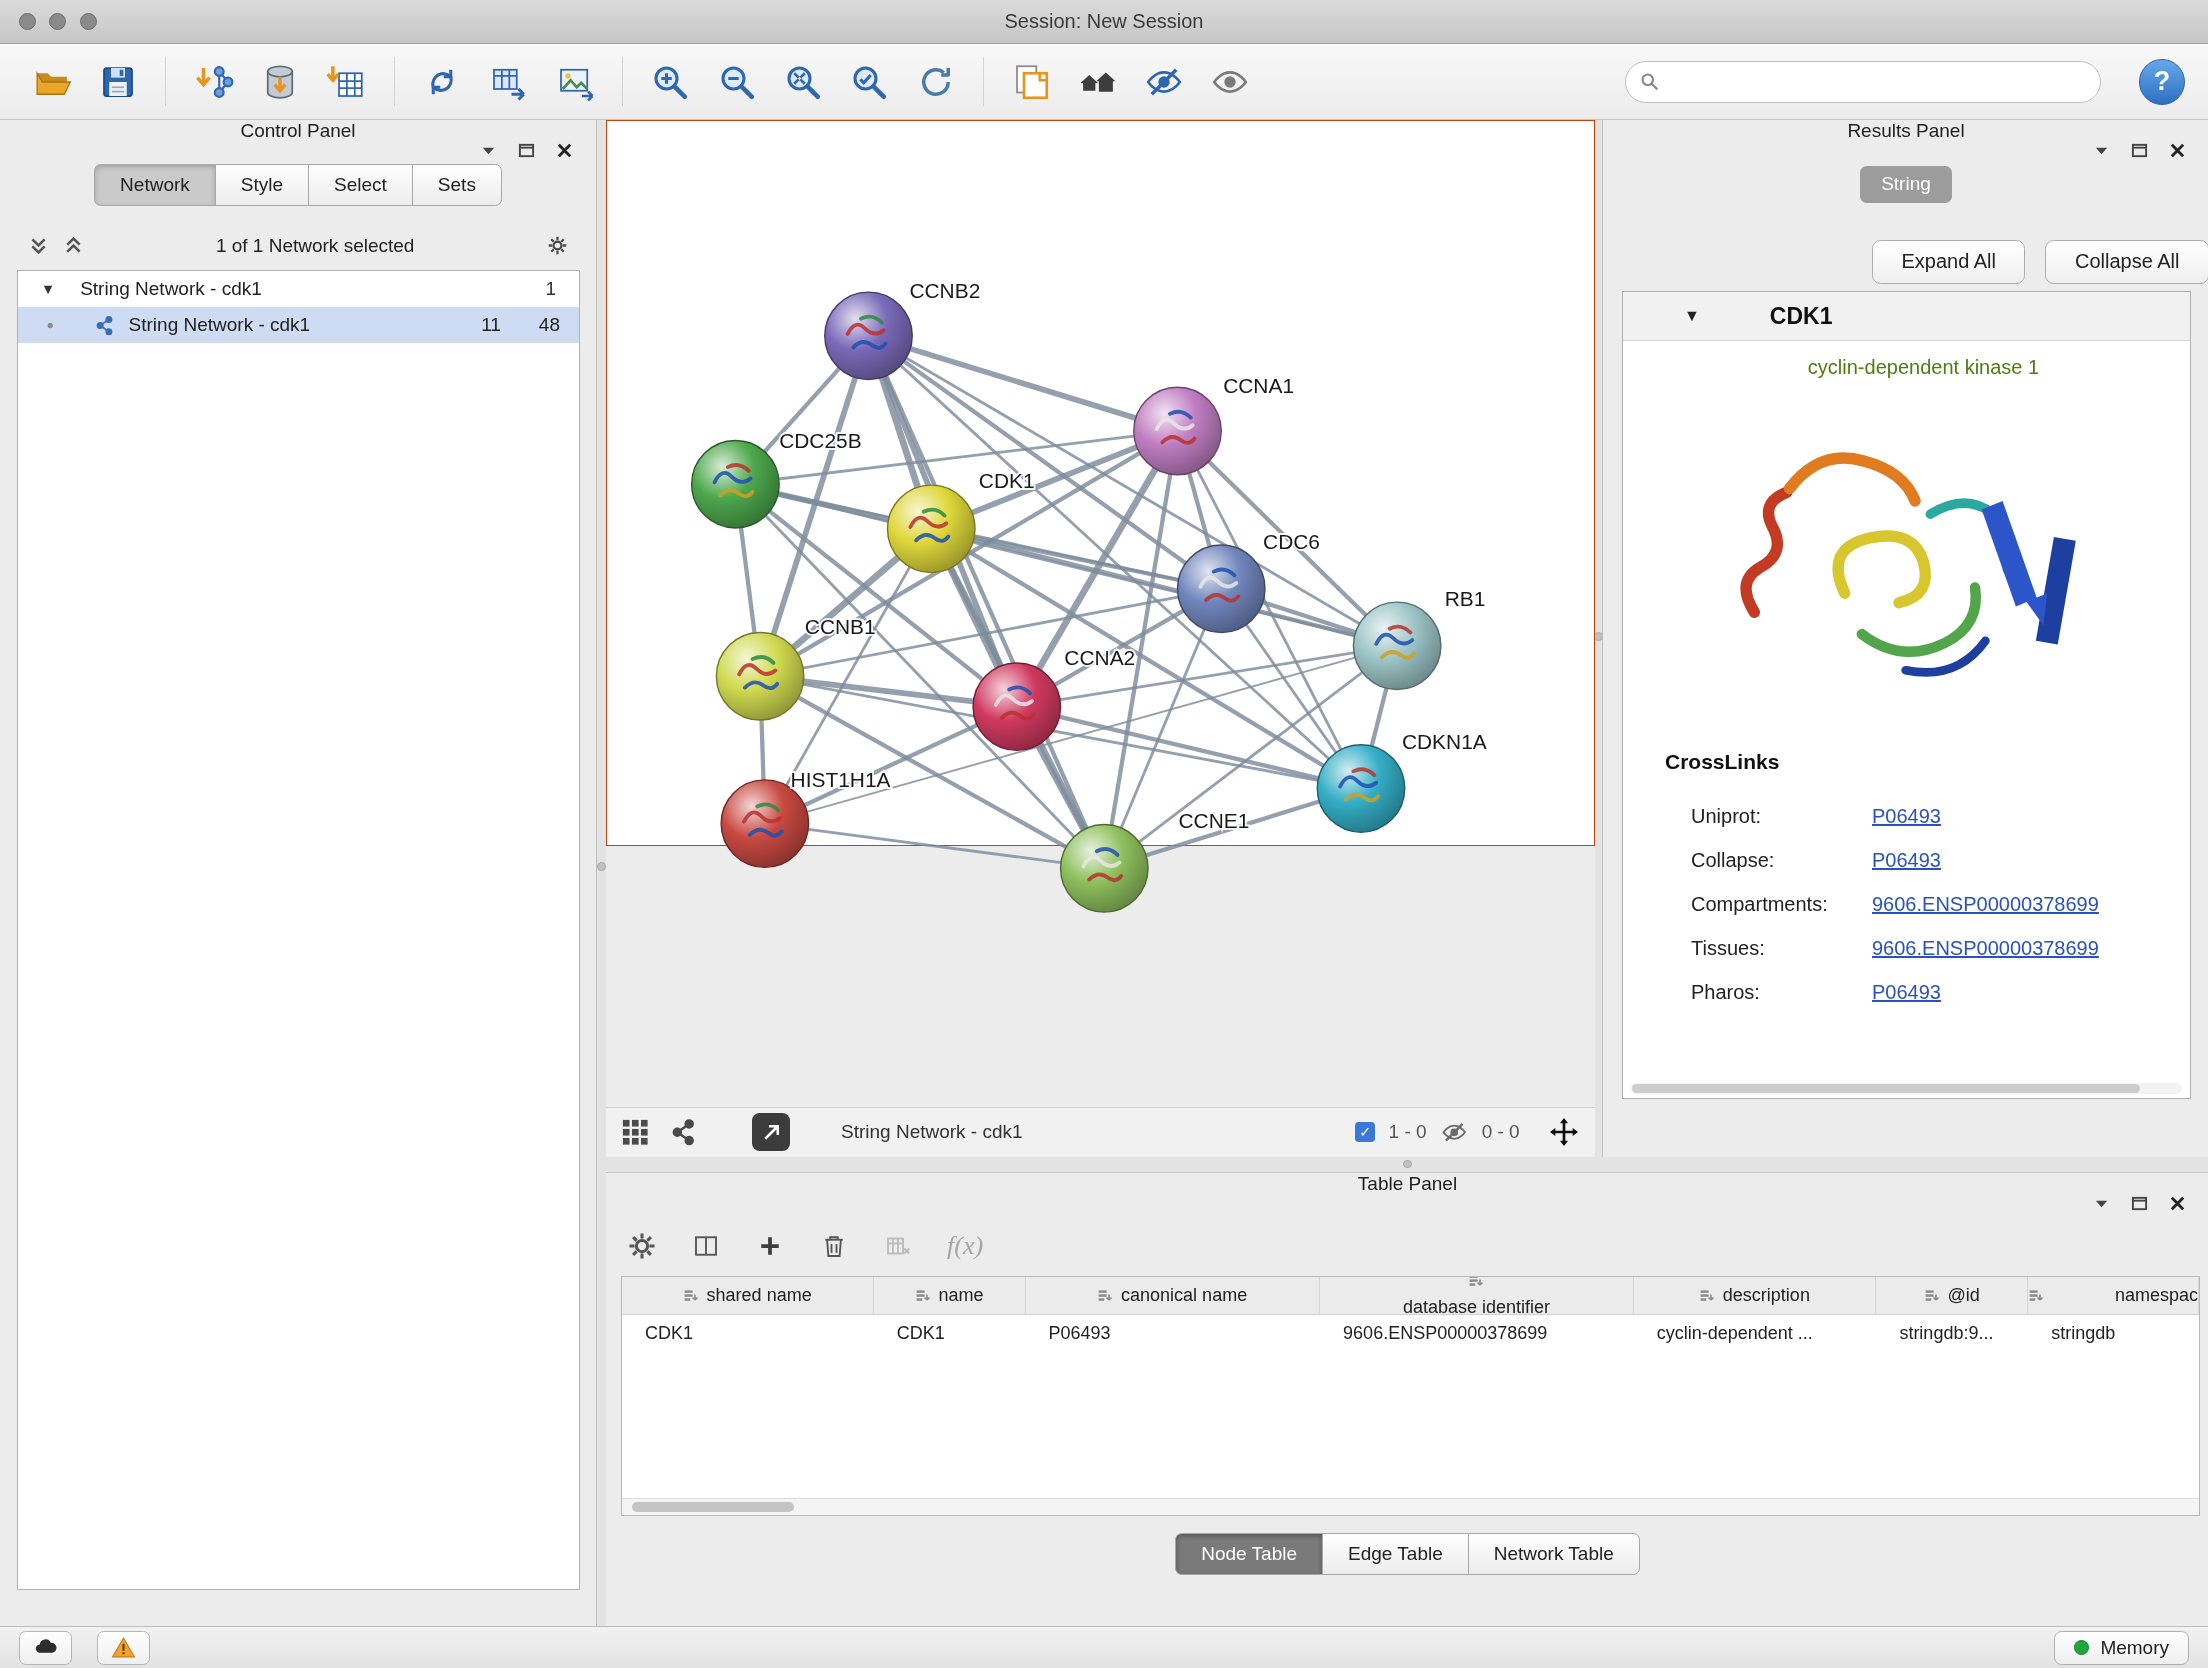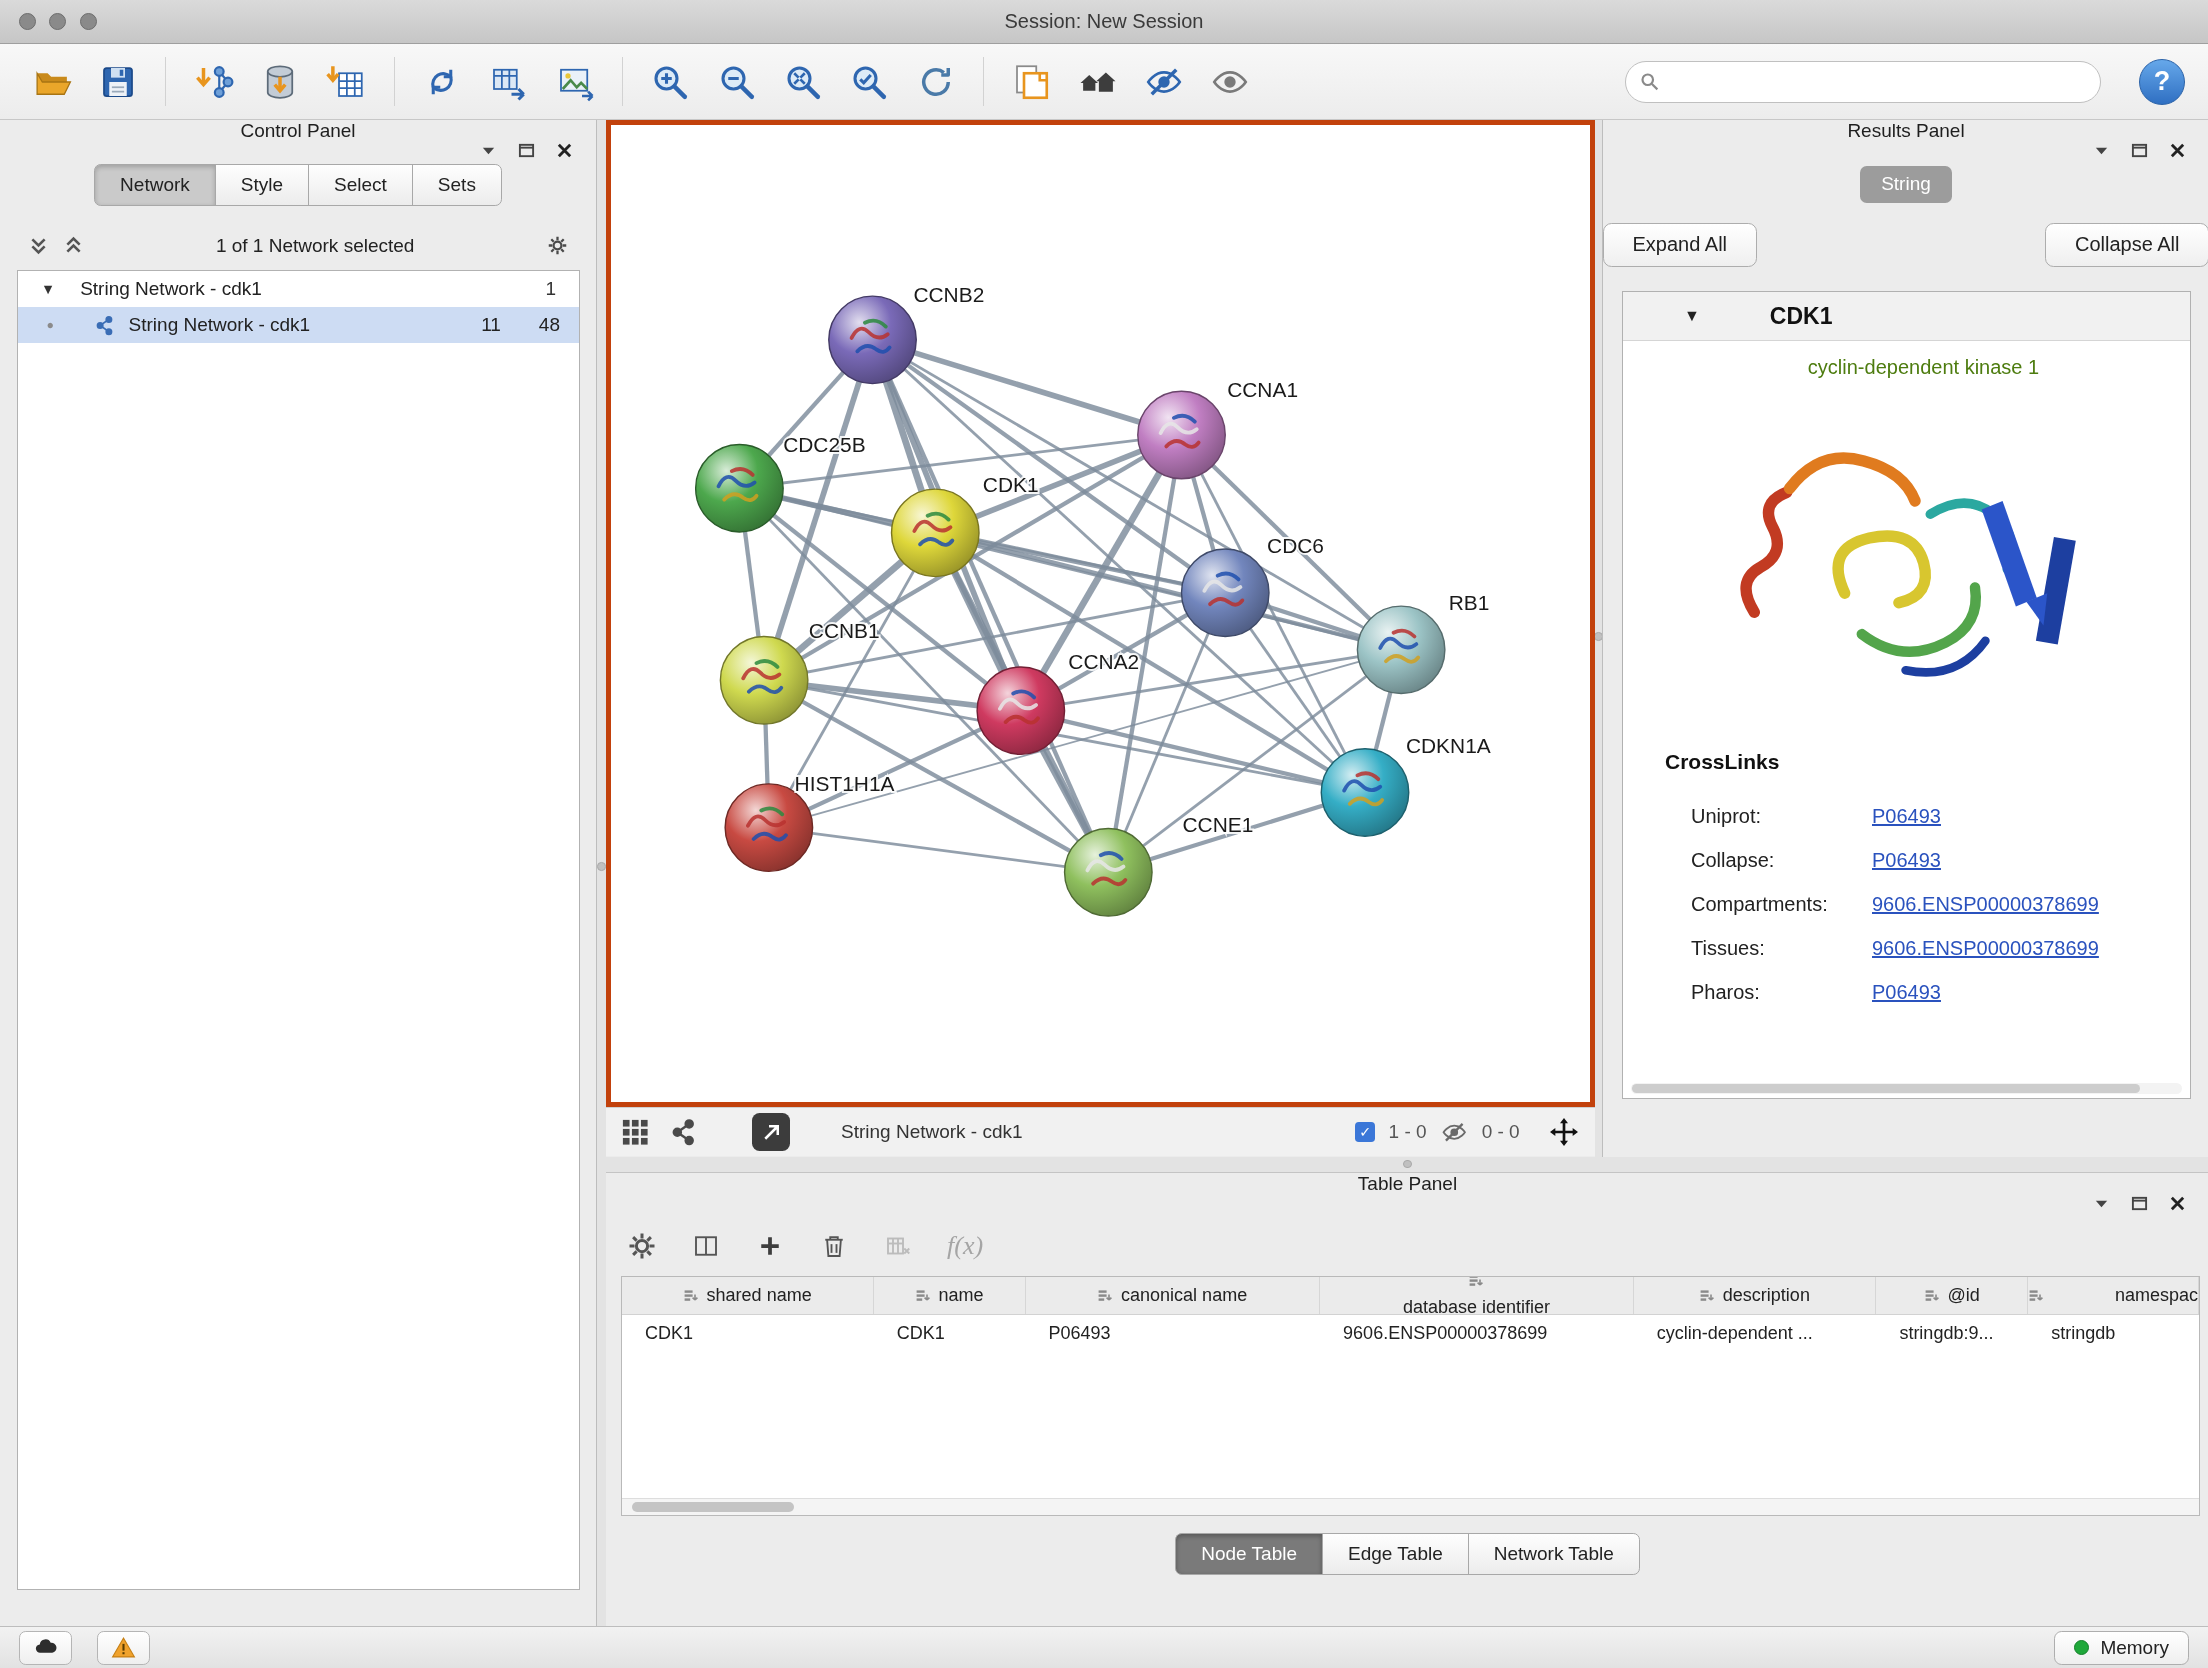--- a/index.html
+++ b/index.html
@@ -52,36 +52,36 @@
   .tree-child svg { width:21px; height:21px; }
   .tree-nums { margin-left:auto; display:flex; gap:38px; color:#222; }
 
   
   .v-split1 { left:597px; top:120px; width:8.6px; height:1507px; background:#e3e3e3; }
   .v-split2 { left:1595px; top:120px; width:6.7px; height:1037px; background:#e3e3e3; }
   .h-split { left:606px; top:1157px; width:1603px; height:15px; background:#e3e3e3; }
   .knob { position:absolute; width:8.6px; height:8.6px; border-radius:50%; background:#c0c0c0; border:1px solid #a9a9a9; }
 
   
-  .net-canvas { left:606px; top:120px; width:989px; height:987px; background:#fff; border:5px solid #c2410c; }
+  .net-canvas { left:606px; top:120px; width:989px; height:726px; background:#fff; border:1px solid #c2410c; }
   .node-label { font-family:"Liberation Sans",sans-serif; font-size:22px; fill:#1a1a1a; paint-order:stroke; stroke:rgba(255,255,255,.88); stroke-width:4px; }
   .net-toolbar { left:606px; top:1107px; width:989px; height:49px; background:#f1f1f1; border-top:1px solid #d0d0d0; display:flex; align-items:center; padding:0 15px; gap:19px; }
   .net-toolbar svg { display:block; }
   .nt-btn { background:transparent; border:none; cursor:pointer; display:flex; align-items:center; }
   .nt-dark-btn { width:38px; height:38px; background:#3c3c3c; border-radius:7.6px; border:none; display:flex; align-items:center; justify-content:center; cursor:pointer; margin-left:36px; }
   .nt-name { font-size:19px; color:#333; margin-left:32px; }
   .nt-right { margin-left:auto; display:flex; align-items:center; gap:13.3px; }
   .nt-count { font-size:19px; color:#555; }
   .sel-checkbox { width:20px; height:20px; background:#3b77d8; border-radius:3.8px; color:#fff; font-size:14.3px; display:flex; align-items:center; justify-content:center; }
 
   
   .results-panel { left:1602px; top:120px; width:607px; height:1037px; background:#ececec; border-left:1px solid #bdbdbd; }
   .string-badge-row { display:flex; justify-content:center; margin-top:3.8px; }
   .string-badge { background:#9c9c9c; color:#fff; font-size:19px; padding:7.6px 21px; border-radius:6.7px; cursor:pointer; }
-  .rp-buttons { display:flex; justify-content:space-between; gap:40px; margin-top:20px; }
+  .rp-buttons { display:flex; justify-content:flex-end; gap:20px; margin-top:37px; }
   .rp-btn { height:44px; padding:0 28.5px; border-radius:8.6px; border:1px solid #adadad; background:linear-gradient(#ffffff,#efefef); font-size:20px; color:#222; cursor:pointer; font-family:"Liberation Sans",sans-serif; }
   .rp-box { position:absolute; left:19px; top:171px; width:569px; height:808px; background:#fff; border:1px solid #b1b1b1; overflow:hidden; }
   .cdk-header { height:49px; background:#f1f1f1; border-bottom:1px solid #d5d5d5; display:flex; align-items:center; padding-left:61px; gap:70px; }
   .cdk-tri { font-size:16px; color:#222; cursor:pointer; }
   .cdk-title { font-size:23px; font-weight:bold; color:#111; }
   .cdk-desc { padding:15px 0 0 34px; font-size:20px; color:#4d7c0f;text-align:center; }
   .protein-img { display:block; margin:19px auto 5.7px auto; }
   .cl-title { margin:13.3px 0 9.5px 42px; font-size:21px; font-weight:bold; color:#111; }
   .cl-row { display:flex; align-items:flex-end; height:44px; margin-left:68px; }
   .cl-label { width:181px; font-size:20px; color:#222; }

